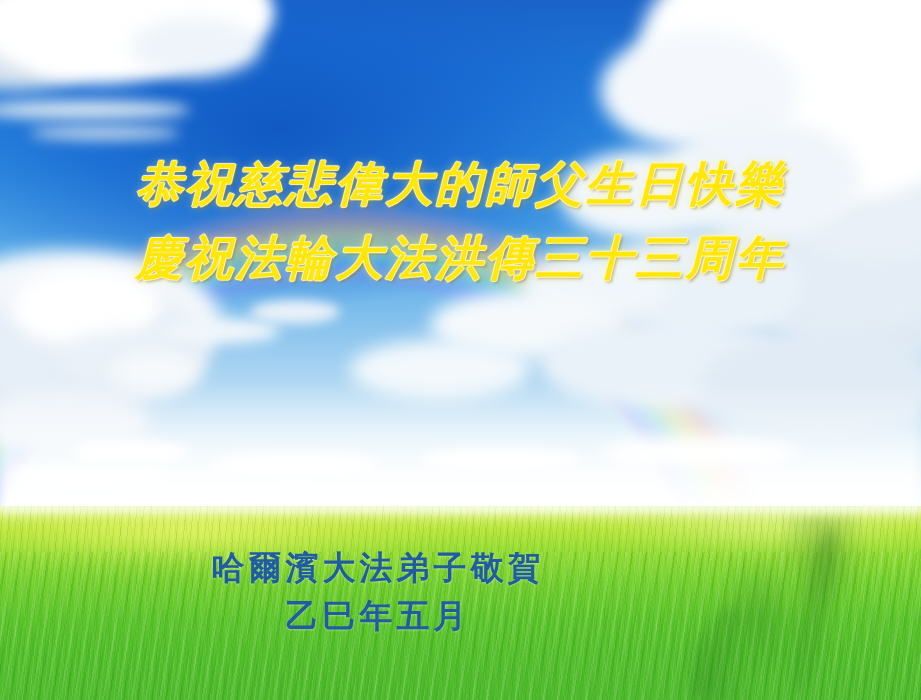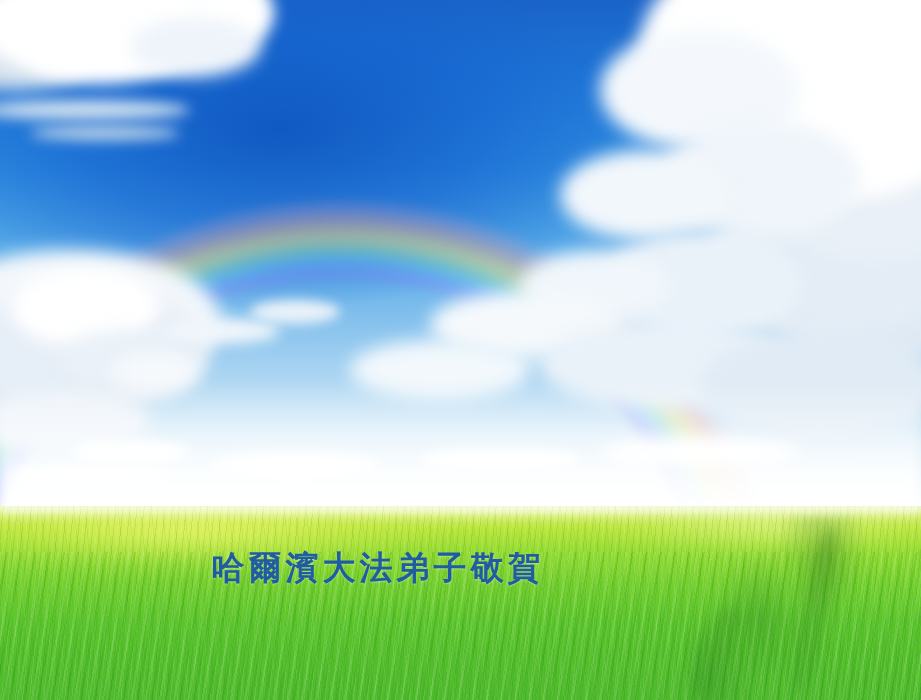--- a/index.html
+++ b/index.html
@@ -353,18 +353,21 @@
     <div class="grass-glow"></div>
     <div class="grass-glow2"></div>
     <div class="grass-tex"></div>
     <div class="grass-tex2"></div>
     <div class="path"></div>
     <div class="path2"></div>
     <div class="path3"></div>
     <div class="grass-horizon"></div>
   </div>
 
-
+  <div class="headline" id="headline-1">恭祝慈悲偉大的師父生日快樂</div>
+
+  <div class="headline" id="headline-2">慶祝法輪大法洪傳三十三周年</div>
 
   <div class="signature" id="signature-1">哈爾濱大法弟子敬賀</div>
 
+  <div class="signature" id="signature-2">乙巳年五月</div>
 
 </div>
 
 </body></html>

